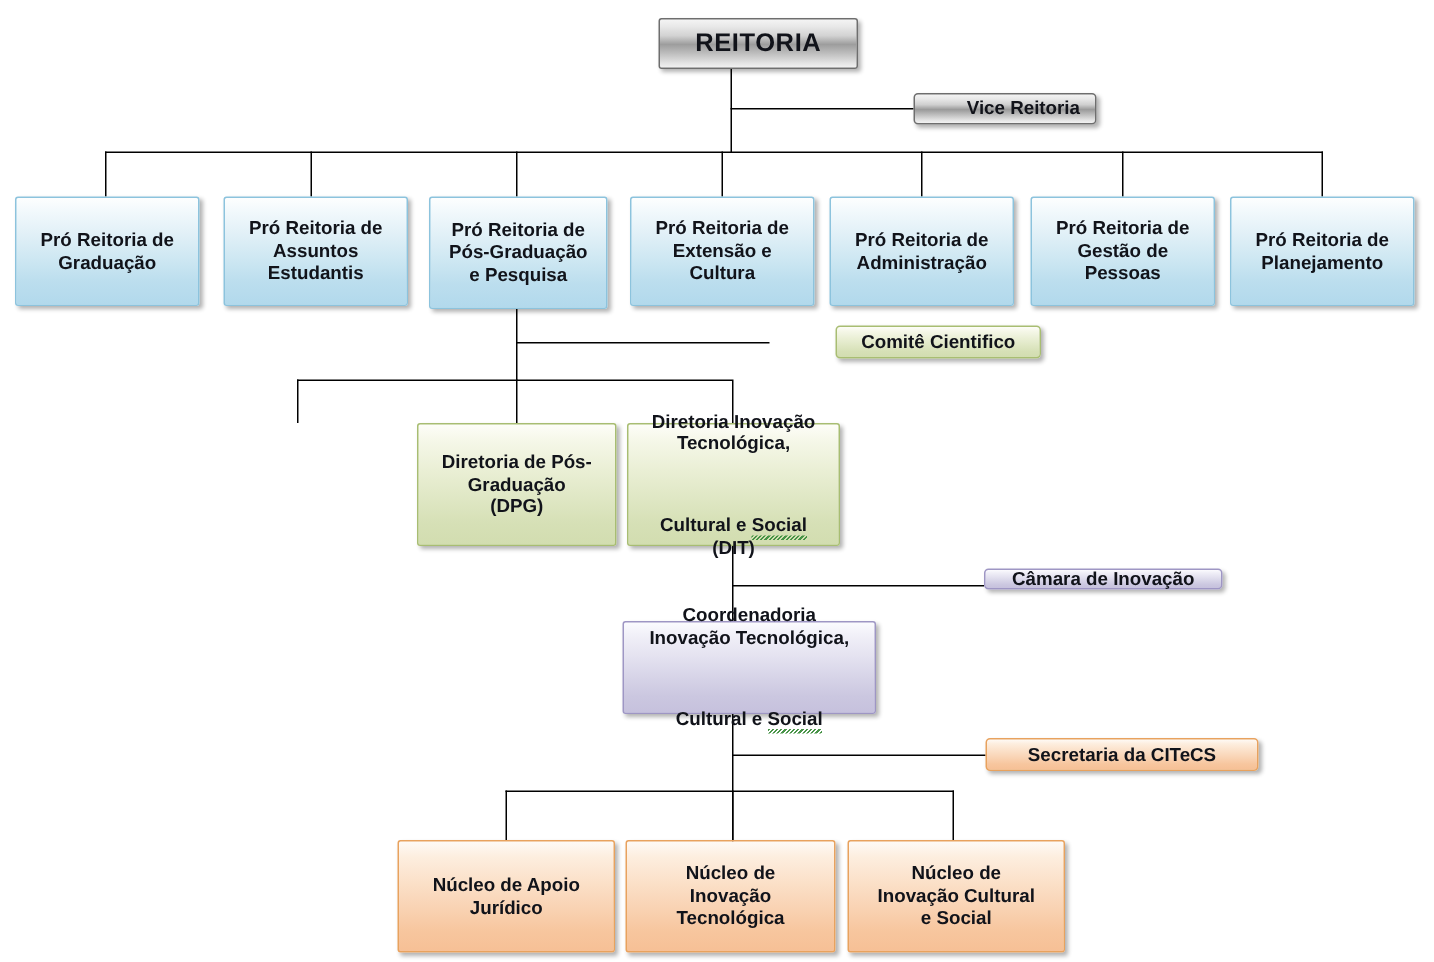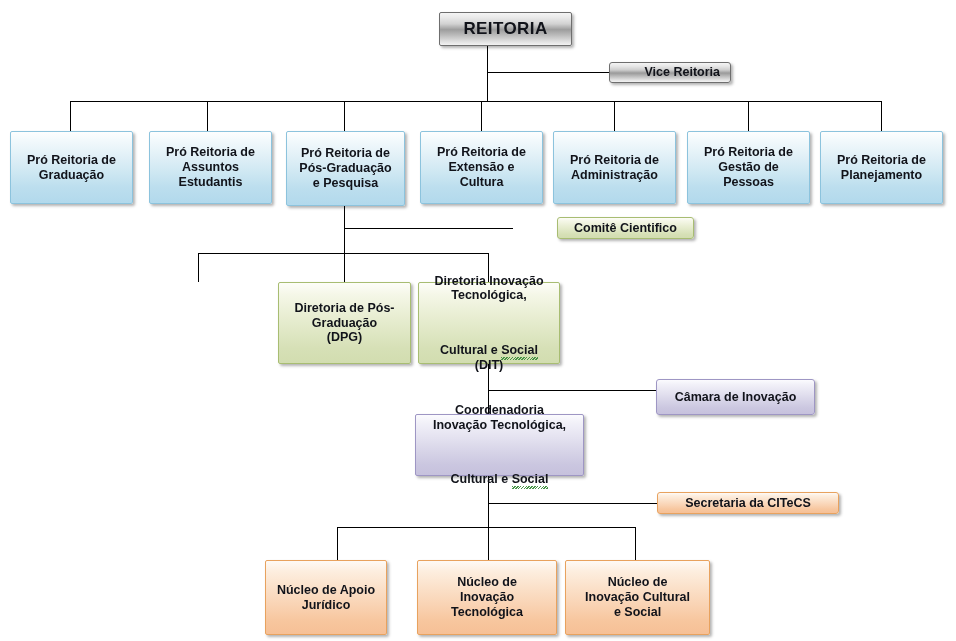--- a/index.html
+++ b/index.html
@@ -242,37 +242,37 @@
 
   <div class="node green" style="left:418px; top:282px; width:142px; height:82px;">
     <span class="lbl">
       <span>Diretoria Inovação</span><br>
       <span>Tecnológica,</span><br>
       <span>Cultural e </span><span class="sq">Social</span><br>
       <span>(DIT)</span>
     </span>
   </div>
 
-  <div class="node purple pill" style="left:656px; top:379px; width:159px; height:36px;">
+  <div class="node purple pill" style="left:656px; top:379px; width:159px; height:14px;">
     <span class="lbl">Câmara de Inovação</span>
   </div>
 
   <div class="node purple" style="left:415px; top:414px; width:169px; height:62px;">
     <span class="lbl">
       <span>Coordenadoria</span><br>
       <span>Inovação Tecnológica,</span><br>
       <span>Cultural e </span><span class="sq">Social</span>
     </span>
   </div>
 
   <div class="node orange pill" style="left:657px; top:492px; width:182px; height:22px;">
     <span class="lbl">Secretaria da CITeCS</span>
   </div>
 
-  <div class="node orange" style="left:265px; top:560px; width:122px; height:75px;">
+  <div class="node orange" style="left:265px; top:560px; width:145px; height:75px;">
     <span class="lbl">
       <span>Núcleo de Apoio</span><br>
       <span>Jurídico</span>
     </span>
   </div>
 
   <div class="node orange" style="left:417px; top:560px; width:140px; height:75px;">
     <span class="lbl">
       <span>Núcleo de</span><br>
       <span>Inovação</span><br>

